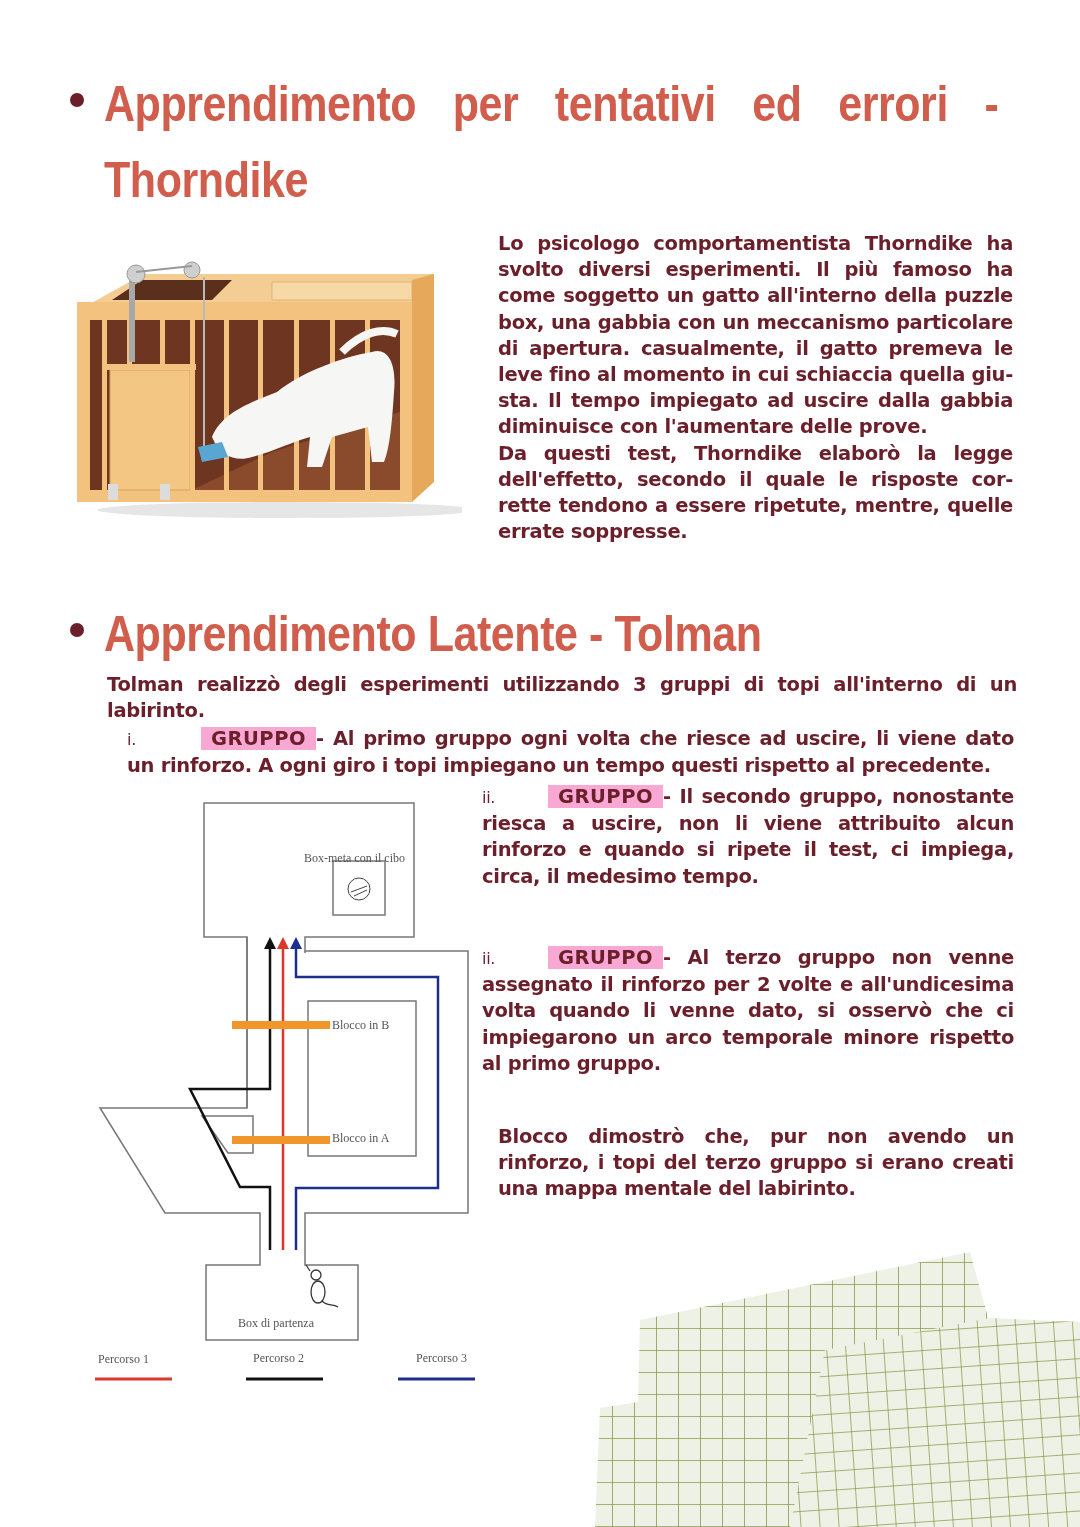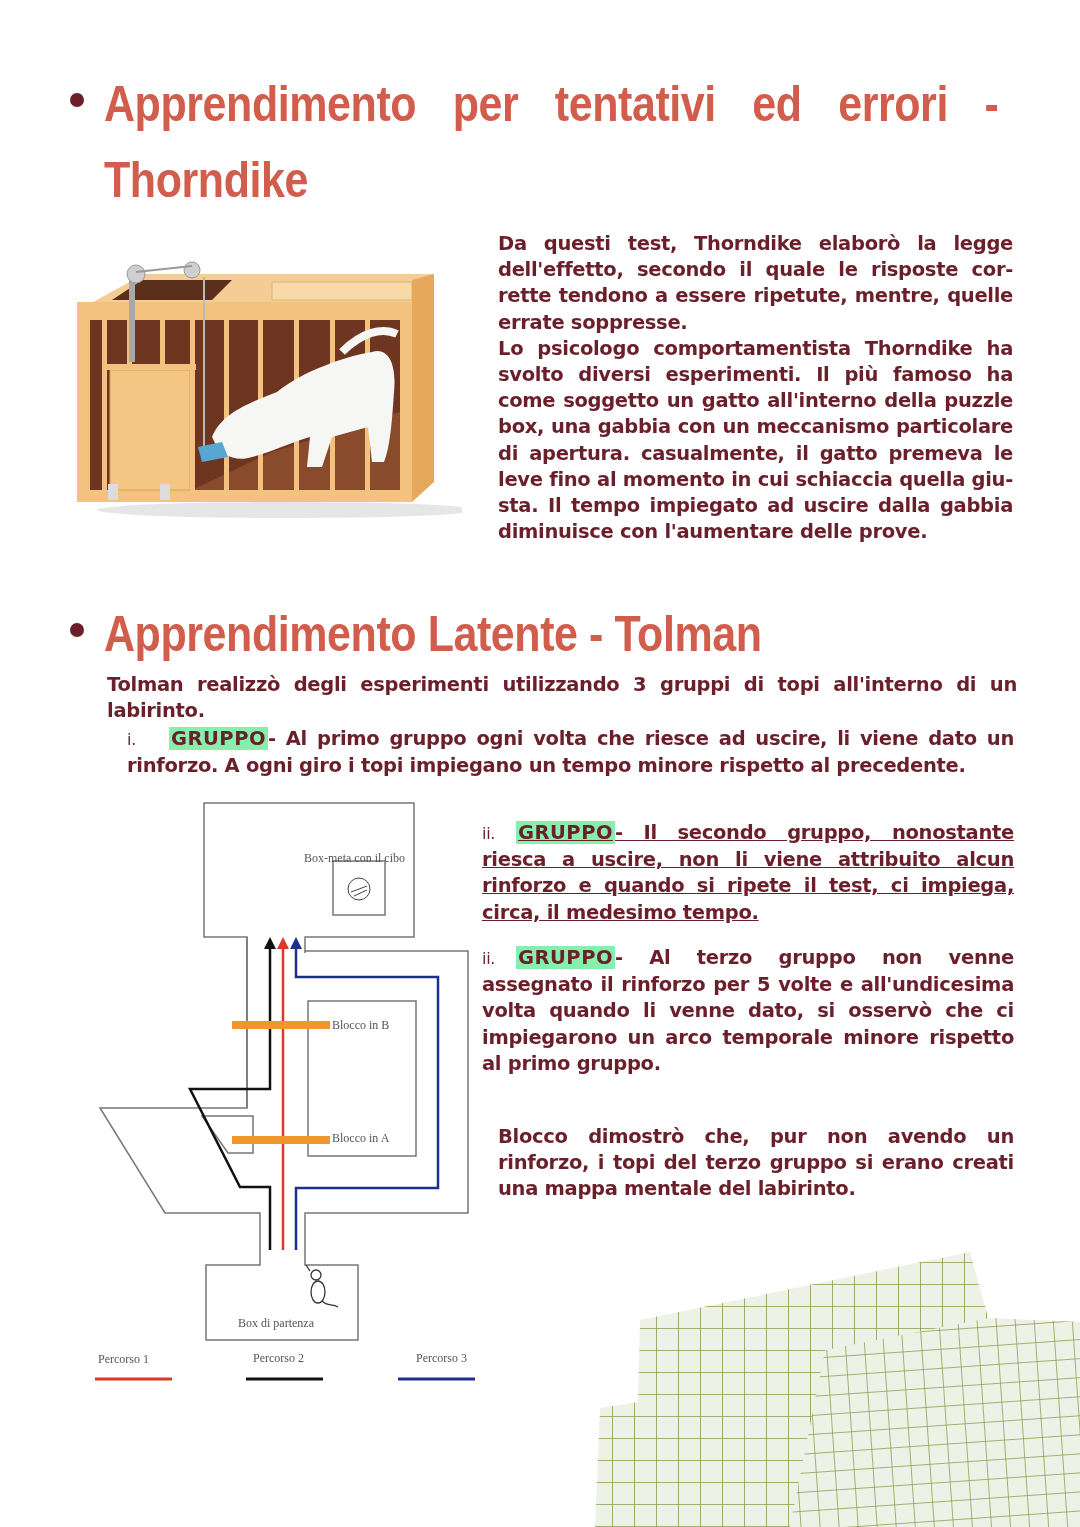--- a/index.html
+++ b/index.html
@@ -14,21 +14,21 @@
     transform: scaleX(0.86); transform-origin: left top;
   }
   #title1 { top: 66px; }
   #title1 .title { width: 1070px; text-align: justify; text-align-last: left; }
   #title2 { top: 596px; }
 
   .para {
     position: absolute; font-size: 19.5px; line-height: 26.2px; font-weight: bold;
     color: #6b1f2a; text-align: justify; letter-spacing: -0.3px;
   }
-  .hl { background: #86efac; padding: 0 2px; font-weight: bold; letter-spacing: 0.5px; }
+  .hl { background: #f9a8d4; padding: 0 10px; font-weight: bold; letter-spacing: 0.5px; margin-left: 32px; }
   .num { font-weight: normal; font-size: 16px; color: #6b1f2a; display: inline-block; }
 
   
   #cage { position: absolute; left: 72px; top: 252px; width: 390px; height: 270px; }
 
   
   #maze { position: absolute; left: 70px; top: 795px; width: 420px; height: 600px; }
   .maze-label { font-family: "Liberation Serif", serif; font-size: 12px; fill: #555; }
 
   
@@ -89,33 +89,33 @@
   <path d="M60,20 L60,110" stroke="#a8a8a8" stroke-width="6"></path>
   <circle cx="64" cy="22" r="9" fill="#cfcfcf" stroke="#999"></circle>
   <circle cx="120" cy="18" r="8" fill="#cfcfcf" stroke="#999"></circle>
   <line x1="64" y1="20" x2="120" y2="14" stroke="#999" stroke-width="2"></line>
 
   <rect x="36" y="232" width="10" height="16" fill="#dcdcdc"></rect>
   <rect x="88" y="232" width="10" height="16" fill="#dcdcdc"></rect>
 </svg>
 
 <div class="para" style="left:498px; top:231px; width:515px;">
+  <p>Lo psicologo comportamentista Thorndike ha svolto diversi esperimenti. Il più famoso ha come soggetto un gatto all'interno della puzzle box, una gabbia con un meccanismo particolare di apertura. casualmente, il gatto premeva le leve fino al momento in cui schiaccia quella giu-sta. Il tempo impiegato ad uscire dalla gabbia diminuisce con l'aumentare delle prove.</p>
   <p>Da questi test, Thorndike elaborò la legge dell'effetto, secondo il quale le risposte cor-rette tendono a essere ripetute,  mentre, quelle errate soppresse.</p>
-  <p>Lo psicologo comportamentista Thorndike ha svolto diversi esperimenti. Il più famoso ha come soggetto un gatto all'interno della puzzle box, una gabbia con un meccanismo particolare di apertura. casualmente, il gatto premeva le leve fino al momento in cui schiaccia quella giu-sta. Il tempo impiegato ad uscire dalla gabbia diminuisce con l'aumentare delle prove.</p>
 </div>
 
 <div class="title-row" id="title2">
   <span class="bullet"></span>
   <div class="title">Apprendimento Latente - Tolman</div>
 </div>
 
 <div class="para" style="left:107px; top:672px; width:910px;">Tolman realizzò degli esperimenti utilizzando 3 gruppi di topi all'interno di un labirinto.</div>
 
 <div class="para" style="left:127px; top:726px; width:887px;">
-  <span class="num" style="width:42px;">i.</span><span class="hl">GRUPPO</span><span>- Al primo gruppo ogni volta che riesce ad uscire, li viene dato un rinforzo. A ogni giro i topi impiegano un tempo minore rispetto al precedente.</span>
+  <span class="num" style="width:42px;">i.</span><span class="hl">GRUPPO</span><span>- Al primo gruppo ogni volta che riesce ad uscire, li viene dato un rinforzo. A ogni giro i topi impiegano un tempo questi rispetto al precedente.</span>
 </div>
 
 <svg id="maze" viewBox="0 0 420 600">
   <g fill="none" stroke="#777" stroke-width="1.5">
 
     <path d="M177,142 L134,142 L134,8 L344,8 L344,142 L235,142 L235,156 L398,156 L398,418 L235,418 L235,470 L288,470 L288,545 L136,545 L136,470 L190,470 L190,418 L95,418 L30,313 L177,313 Z"></path>
     <rect x="263" y="66" width="52" height="54"></rect>
 
     <rect x="238" y="206" width="108" height="155"></rect>
 
@@ -150,26 +150,26 @@
   </g>
 
   <text class="maze-label" x="28" y="568">Percorso 1</text>
   <text class="maze-label" x="183" y="567">Percorso 2</text>
   <text class="maze-label" x="346" y="567">Percorso 3</text>
   <line x1="25" y1="584" x2="102" y2="584" stroke="#d9382b" stroke-width="3"></line>
   <line x1="176" y1="584" x2="253" y2="584" stroke="#111" stroke-width="3"></line>
   <line x1="328" y1="584" x2="405" y2="584" stroke="#1c2f8f" stroke-width="3"></line>
 </svg>
 
-<div class="para" style="left:482px; top:820px; width:532px;text-decoration:underline;">
+<div class="para" style="left:482px; top:784px; width:532px;">
   <span class="num" style="width:34px;">ii.</span><span class="hl">GRUPPO</span><span>-  Il secondo gruppo, nonostante riesca a uscire, non li viene attribuito alcun rinforzo e quando si ripete il test, ci impiega, circa, il medesimo tempo.</span>
 </div>
 
 <div class="para" style="left:482px; top:945px; width:532px;">
-  <span class="num" style="width:34px;">ii.</span><span class="hl">GRUPPO</span><span>- Al terzo gruppo non venne assegnato il rinforzo per 5 volte e all'undicesima volta quando li venne dato, si osservò che ci impiegarono un arco temporale minore rispetto al primo gruppo.</span>
+  <span class="num" style="width:34px;">ii.</span><span class="hl">GRUPPO</span><span>- Al terzo gruppo non venne assegnato il rinforzo per 2 volte e all'undicesima volta quando li venne dato, si osservò che ci impiegarono un arco temporale minore rispetto al primo gruppo.</span>
 </div>
 
 <div class="para" style="left:498px; top:1124px; width:516px;">Blocco dimostrò che, pur non avendo un rinforzo, i topi del terzo gruppo si erano creati una mappa mentale del labirinto.</div>
 
 <svg id="grid-paper" viewBox="0 0 490 287">
   <defs>
     <pattern id="g1" width="22" height="22" patternUnits="userSpaceOnUse">
       <path d="M22 0 L0 0 0 22" fill="none" stroke="#8a9a4a" stroke-width="1.6"></path>
     </pattern>
     <pattern id="g2" width="19" height="19" patternUnits="userSpaceOnUse" patternTransform="rotate(-4)">

